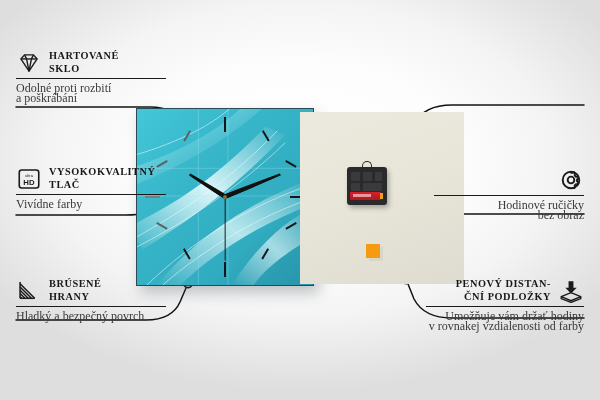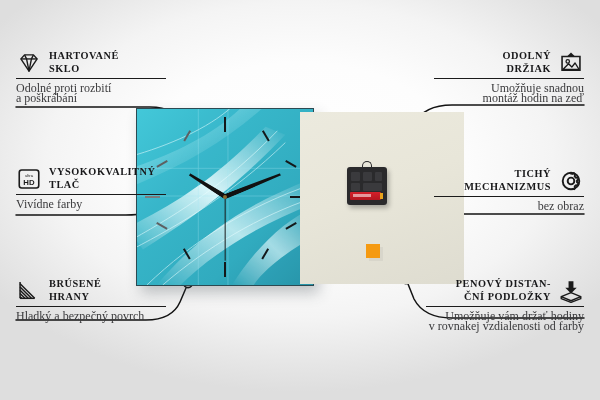--- a/index.html
+++ b/index.html
@@ -257,53 +257,33 @@
       </svg>
       <div>
         <div class="ttl">BRÚSENÉ</div>
         <div class="ttl">HRANY</div>
       </div>
     </div>
     <div class="rule"></div>
     <div class="sub">Hladký a bezpečný povrch</div>
   </div>
 
-  <div class="feat right" id="f-hold">
-    <div class="head">
-      <svg class="ic" viewBox="0 0 32 28">
-        <path d="M16,1 L11,6 L21,6 Z" fill="#1b1b1b"></path>
-        <rect x="5" y="6" width="22" height="17" fill="none" stroke="#1b1b1b" stroke-width="1.6"></rect>
-        <circle cx="12" cy="12" r="2.1" fill="none" stroke="#1b1b1b" stroke-width="1.3"></circle>
-        <path d="M6,22 L13,15 L17,19 L21,14 L26,22 Z" fill="none" stroke="#1b1b1b" stroke-width="1.4" stroke-linejoin="round"></path>
-      </svg>
-      <div>
-        <div class="ttl">ODOLNÝ</div>
-        <div class="ttl">DRŽIAK</div>
-      </div>
-    </div>
-    <div class="rule"></div>
-    <div class="sub">Umožňuje snadnou</div>
-    <div class="sub">montáž hodin na zeď</div>
-  </div>
 
   <div class="feat right" id="f-mech">
     <div class="head">
       <svg class="ic" viewBox="0 0 32 28">
         <g fill="none" stroke="#1b1b1b" stroke-width="1.9" stroke-linejoin="round">
           <path d="M16,3.6 l3.1,1.0 2.6,-1.4 1.9,2.4 -0.6,2.9 2.1,2.1 2.9,-0.6 1.0,3.0 -2.3,1.9 0,3.0 2.3,1.9 -1.0,3.0 -2.9,-0.6 -2.1,2.1 0.6,2.9 -1.9,2.4" transform="scale(0.78) translate(3.3,2.2)"></path>
           <circle cx="16" cy="14" r="10.2"></circle>
           <circle cx="16" cy="14" r="4.1"></circle>
         </g>
       </svg>
-      <div>
-        <div class="ttl">TICHÝ</div>
-        <div class="ttl">MECHANIZMUS</div>
-      </div>
-    </div>
-    <div class="rule"></div>
+    </div>
+    <div class="rule"></div>
+    <div class="sub">Hodinové ručičky</div>
     <div class="sub">bez obraz</div>
   </div>
 
   <div class="feat right" id="f-foam">
     <div class="head">
       <svg class="ic" viewBox="0 0 32 28">
         <path d="M13,2 L19,2 L19,10 L23,10 L16,17 L9,10 L13,10 Z" fill="#1b1b1b"></path>
         <g fill="none" stroke="#1b1b1b" stroke-width="1.4" stroke-linejoin="round">
           <path d="M16,16 L28,21 L16,26 L4,21 Z"></path>
           <path d="M4,21 L4,23.5 L16,28 L28,23.5 L28,21"></path>

